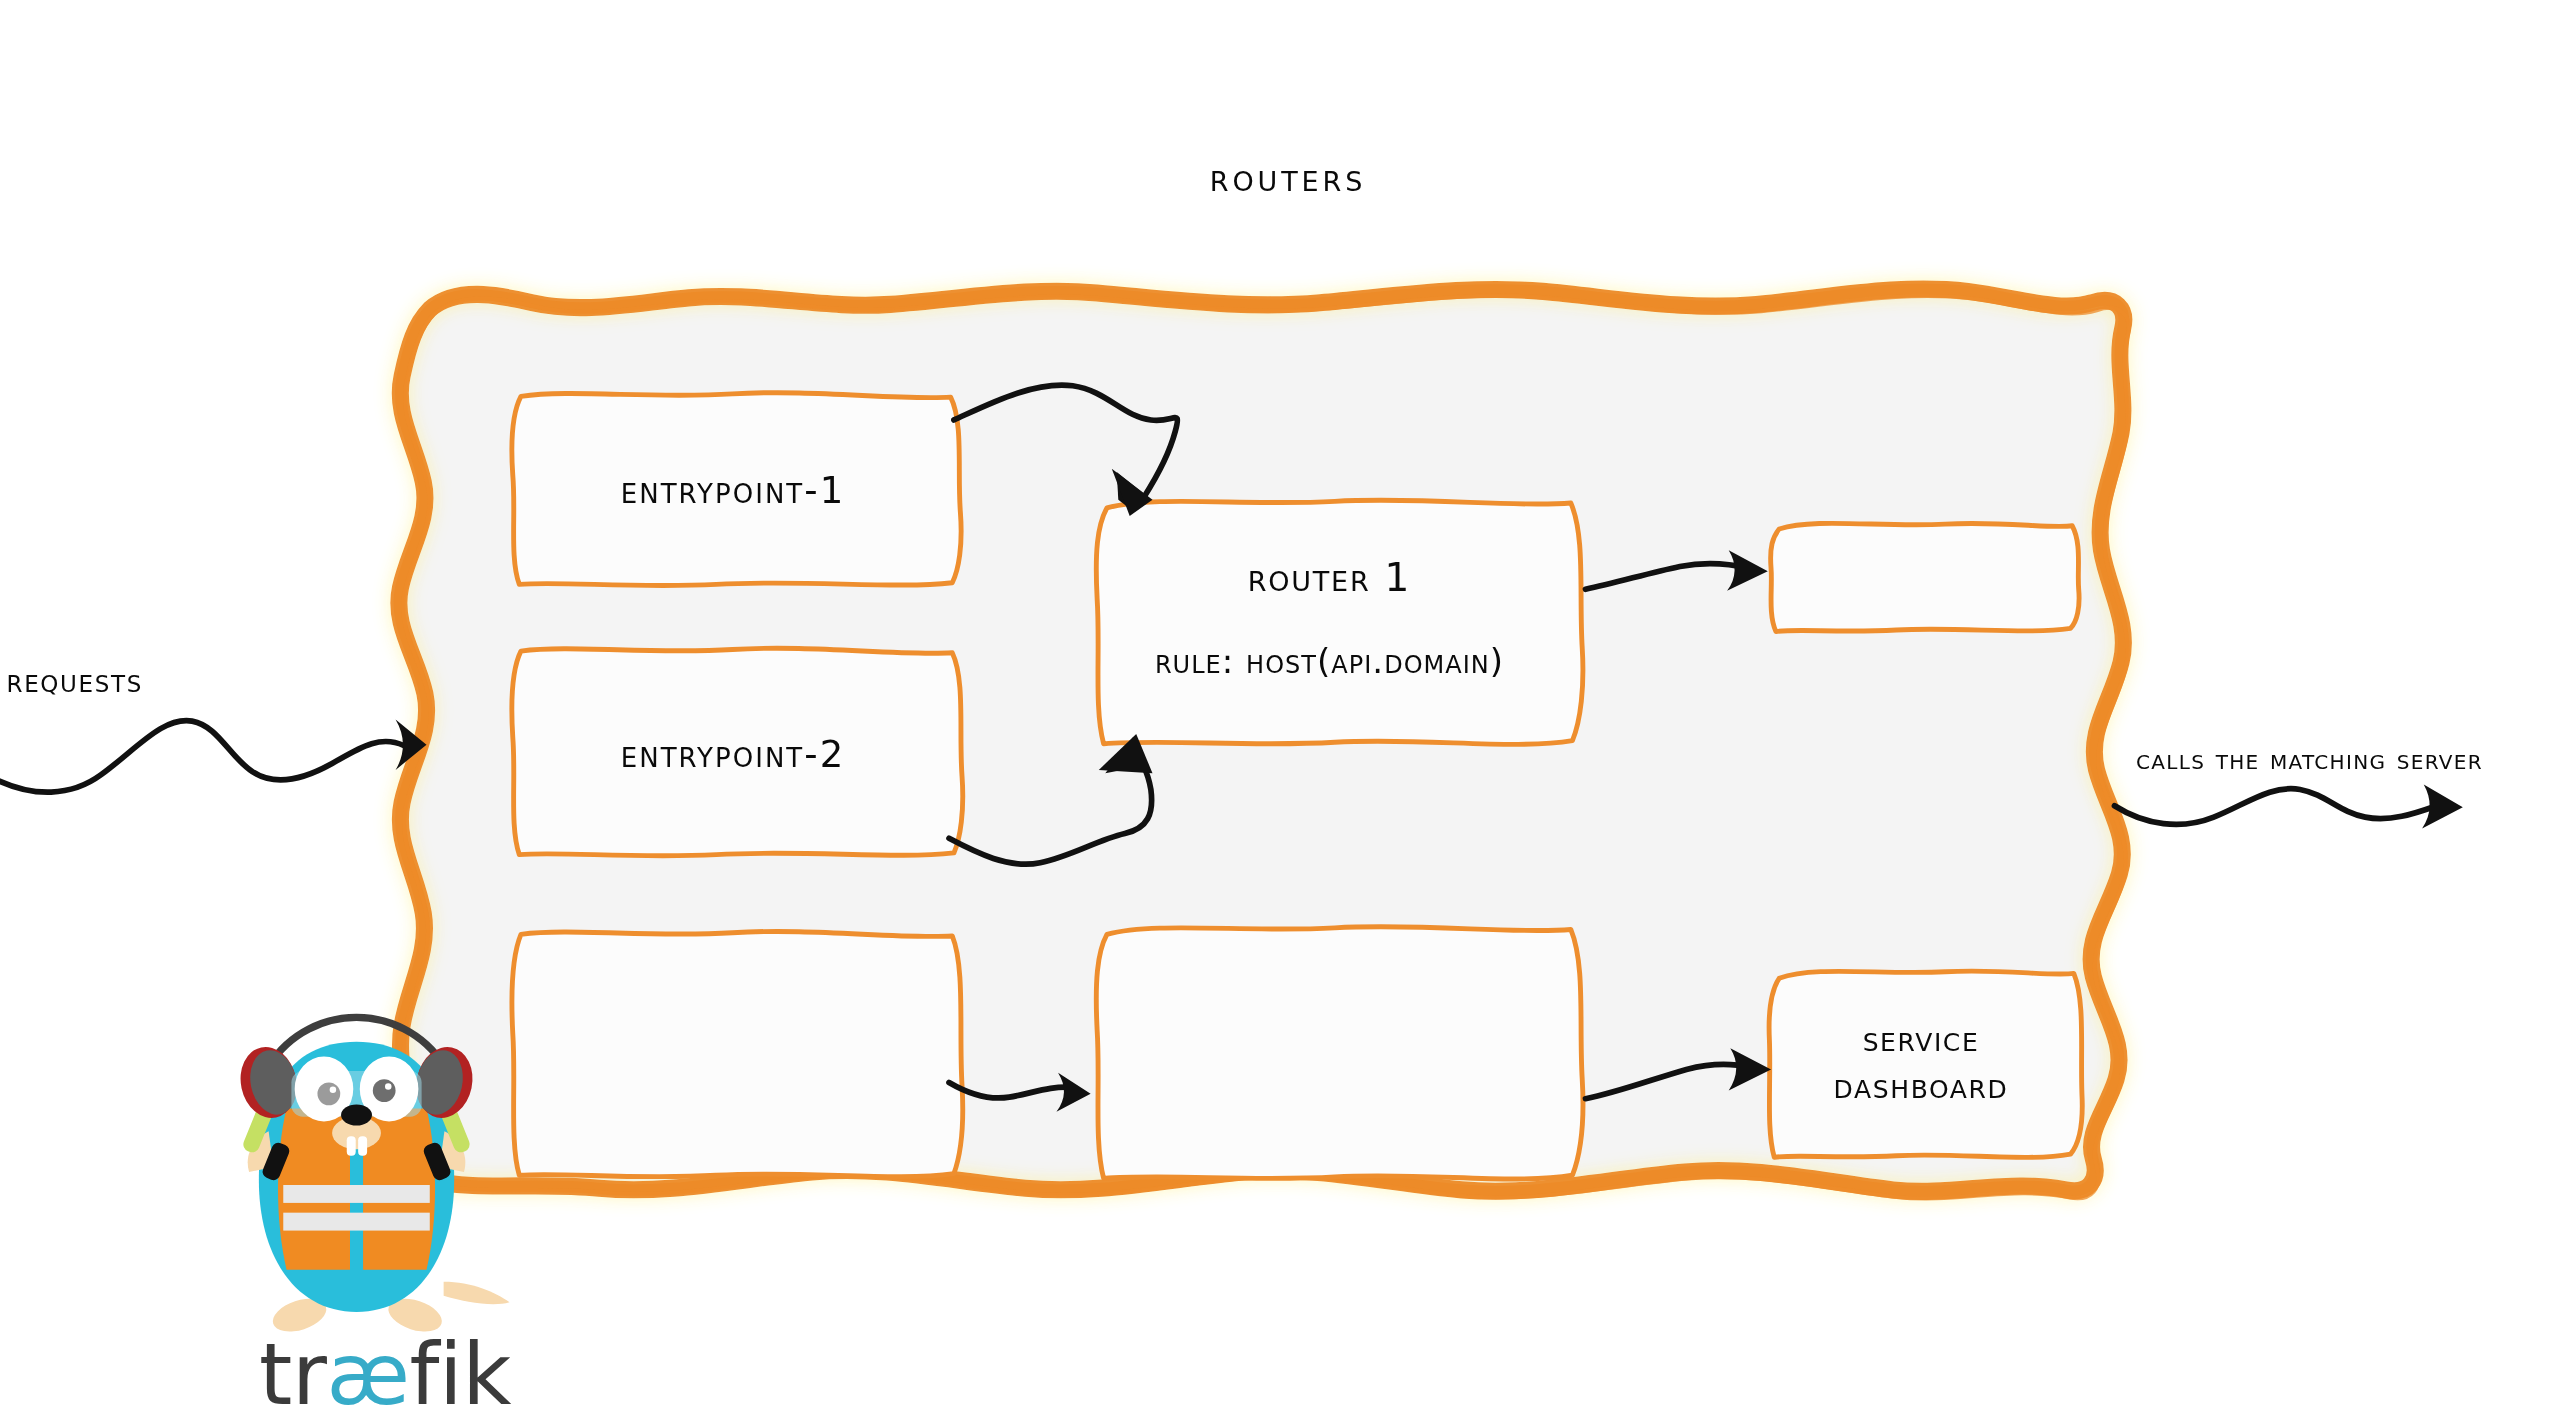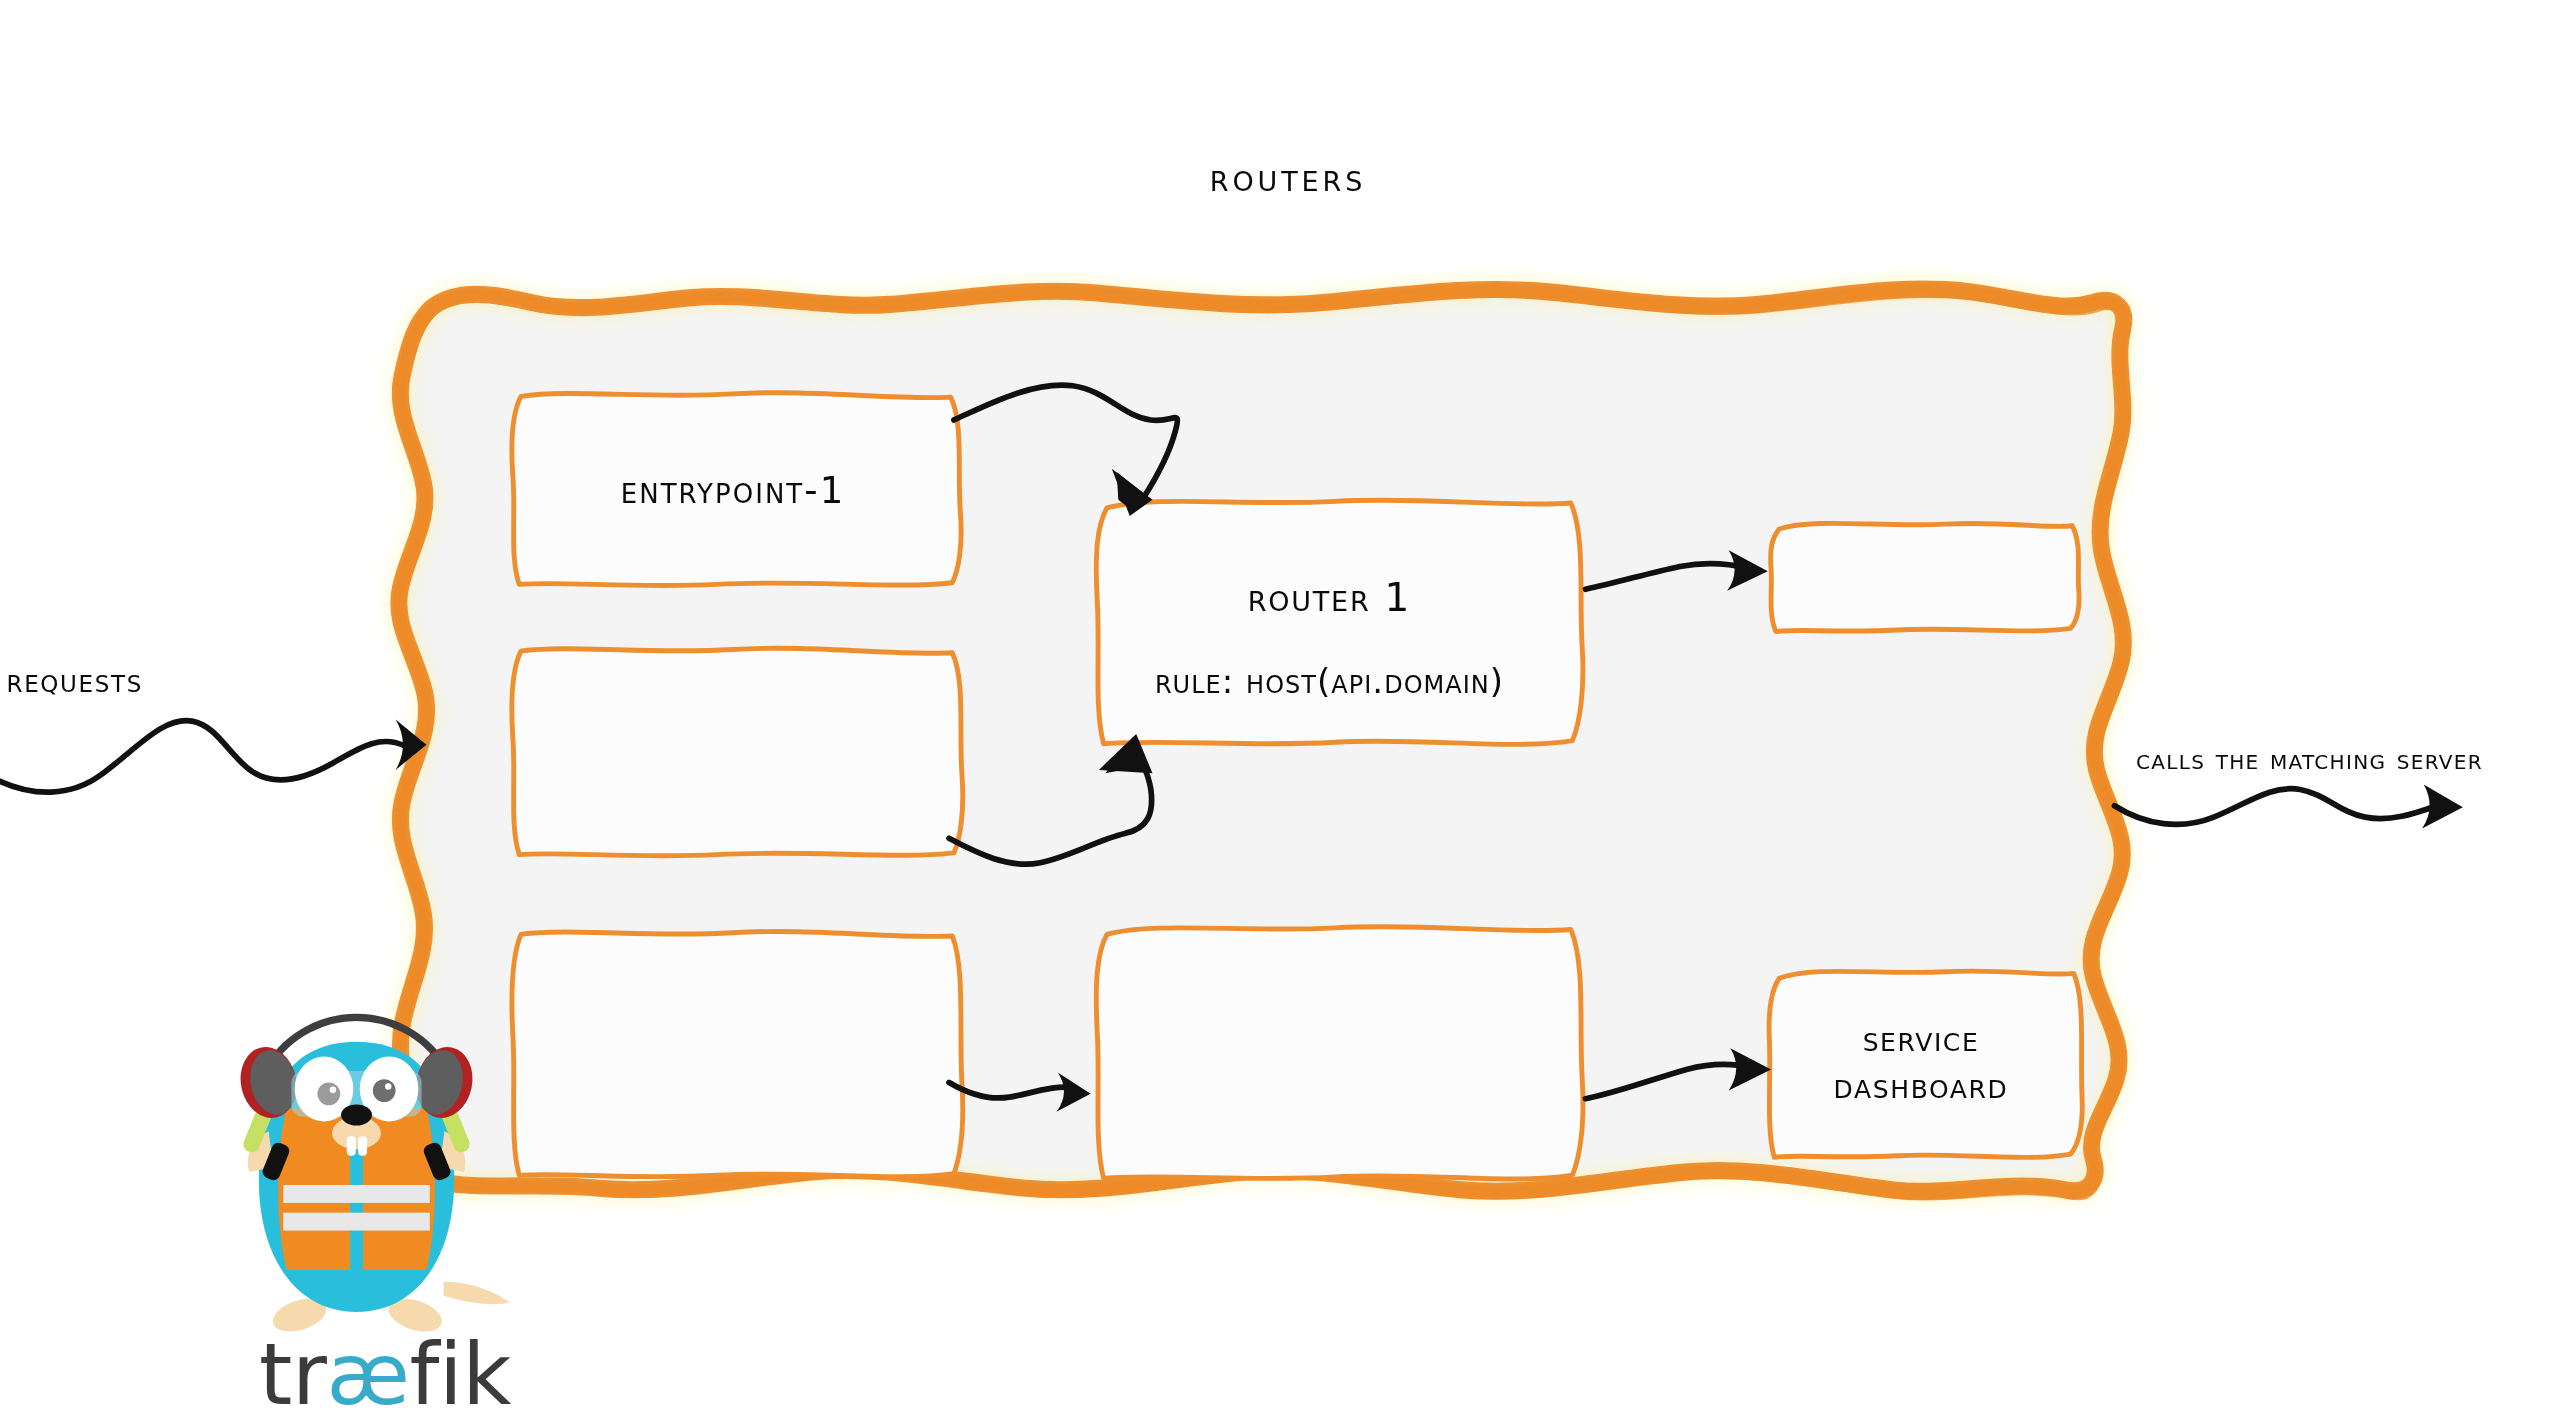--- a/index.html
+++ b/index.html
@@ -97,21 +97,21 @@
     letter-spacing: 0.045em;
     line-height: 1.30;
   }
 
   
   #ep1-text { left: 513px; top: 396px; width: 440px; height: 189px; }
   #ep2-text { left: 513px; top: 653px; width: 440px; height: 202px; }
   #ep3-text { left: 513px; top: 933px; width: 440px; height: 236px; }
 
   
-  #r1-text { left: 1100px; top: 516px; width: 459px; height: 244px; gap: 41px; }
+  #r1-text { left: 1100px; top: 496px; width: 459px; height: 244px; gap: 41px; }
   #r2-text { left: 1100px; top: 925px; width: 459px; height: 244px; gap: 6.5px; }
 
   
   #svcapi-text  { left: 1771px; top: 521px;  width: 300px; height: 107px; }
   #svcdash-text { left: 1771px; top: 975px; width: 300px; height: 176px; }
 
   
   #traefik-word {
     position: absolute;
     left: 259px;
@@ -339,20 +339,23 @@
 
   <div class="txt hand smallcaps" id="title">Routers</div>
 
   <div class="txt hand smallcaps" id="requests-label">Requests</div>
 
   <div class="txt hand smallcaps" id="calls-label">Calls the matching server</div>
 
   <div class="boxtext" id="ep1-text">
     <div class="hand smallcaps ep-label">entrypoint-1</div>
   </div>
+  <div class="boxtext" id="ep2-text">
+    <div class="hand smallcaps ep-label">entrypoint-2</div>
+  </div>
 
   <div class="boxtext" id="r1-text">
     <div class="hand smallcaps rtr-title">Router 1</div>
     <div class="hand smallcaps rtr-line">rule: Host(api.domain)</div>
   </div>
 
 
 
   <div class="boxtext" id="svcdash-text">
     <div class="hand smallcaps svc-label">Service</div>

